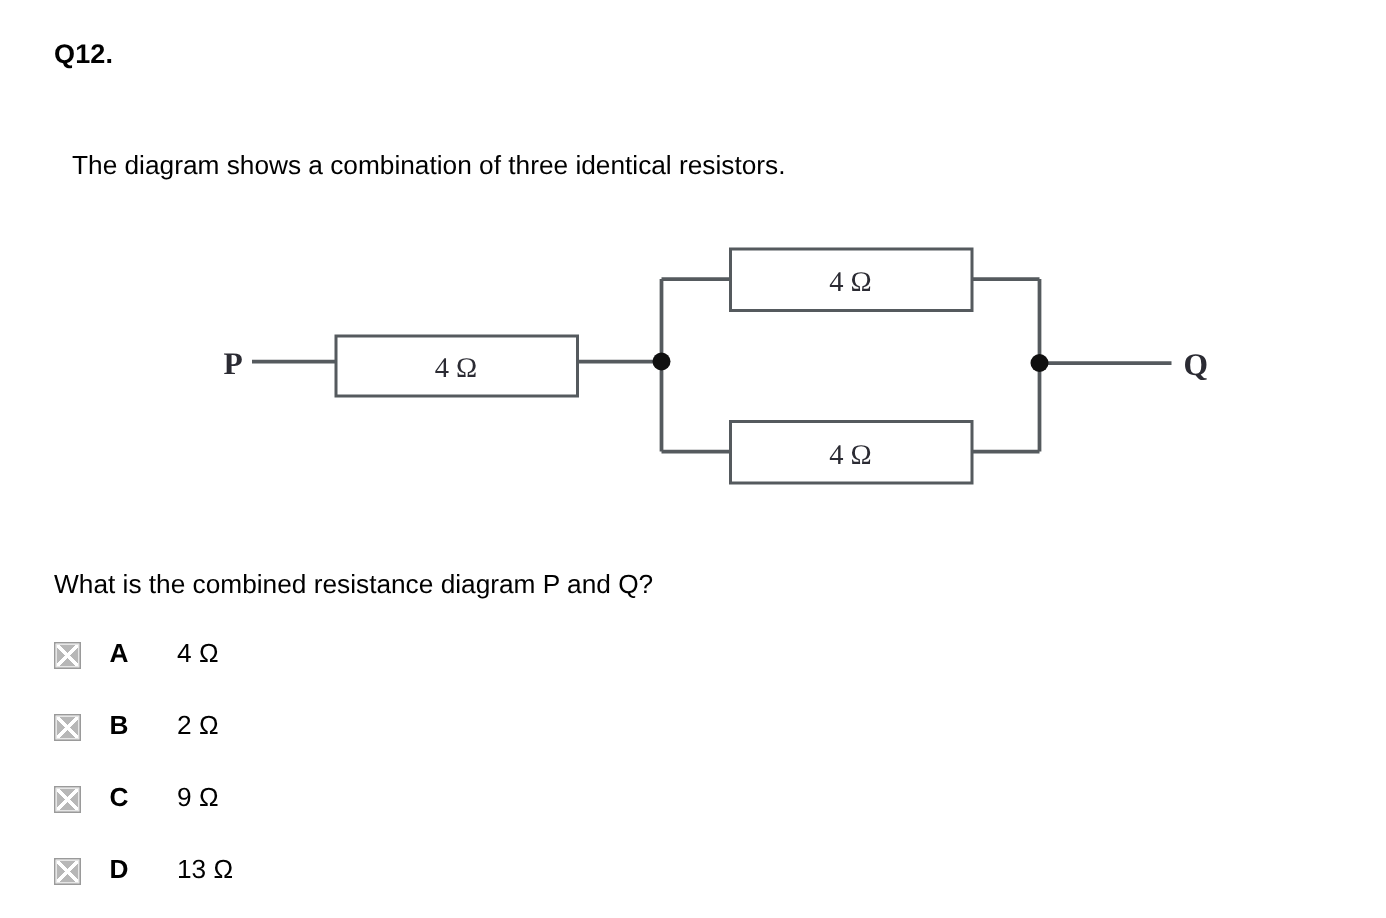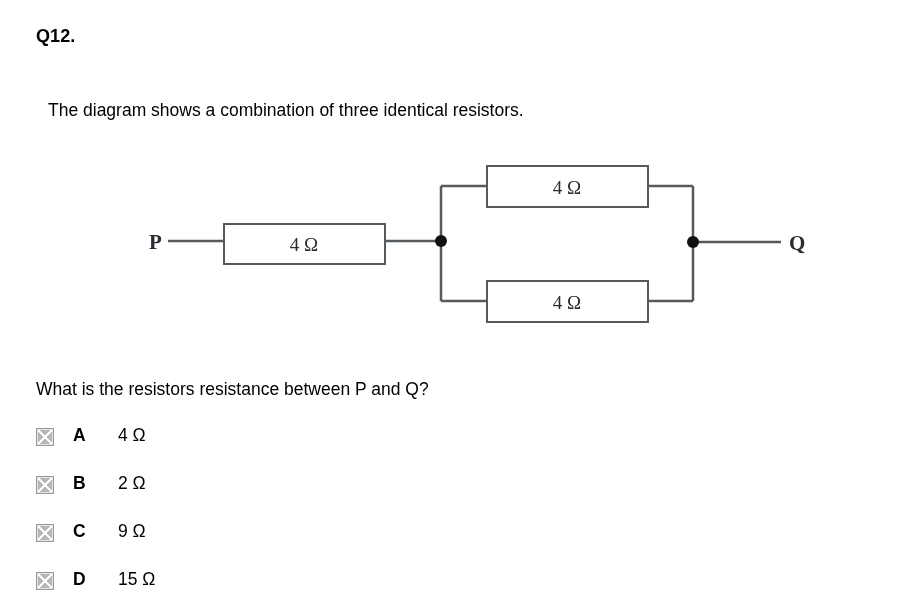--- a/index.html
+++ b/index.html
@@ -160,21 +160,21 @@
       <text class="node-label" x="149" y="109">P</text>
       <text class="node-label" x="789" y="110">Q</text>
 
       <text class="res-label" x="304" y="111" text-anchor="middle">4 Ω</text>
       <text class="res-label" x="567" y="54" text-anchor="middle">4 Ω</text>
       <text class="res-label" x="567" y="169" text-anchor="middle">4 Ω</text>
 
     </svg>
   </div>
 
-  <div class="question-text">What is the resistors resistance between P and Q?</div>
+  <div class="question-text">What is the combined resistance diagram P and Q?</div>
 
   <div class="options">
 
     <div class="option-row">
       <span class="option-checkbox"></span>
       <span class="option-letter">A</span>
       <span class="option-value">4 Ω</span>
     </div>
 
     <div class="option-row">
@@ -185,18 +185,18 @@
 
     <div class="option-row">
       <span class="option-checkbox"></span>
       <span class="option-letter">C</span>
       <span class="option-value">9 Ω</span>
     </div>
 
     <div class="option-row">
       <span class="option-checkbox"></span>
       <span class="option-letter">D</span>
-      <span class="option-value">15 Ω</span>
+      <span class="option-value">13 Ω</span>
     </div>
 
   </div>
 
 </div>
 
 </body></html>

